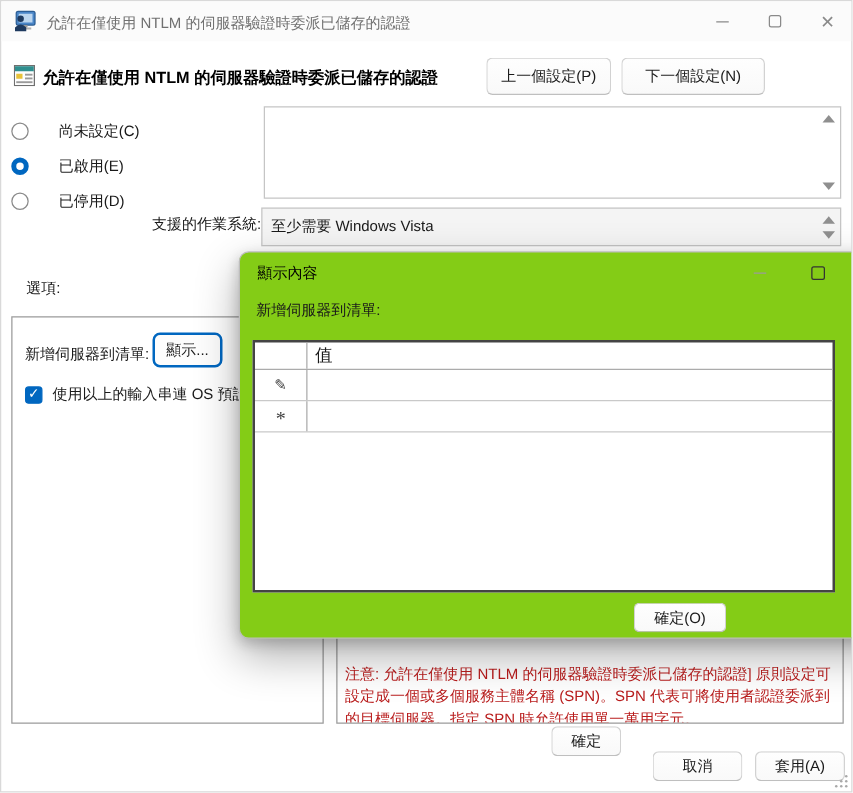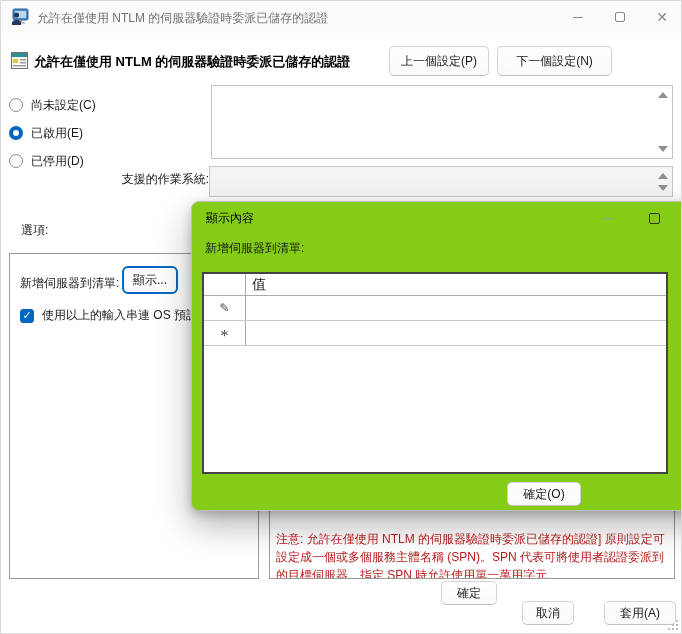--- a/index.html
+++ b/index.html
@@ -27,21 +27,21 @@
   .hdr-title { left:33px; top:52px; width:360px; font-weight:bold; font-size:13px; color:#000; }
   .btn {
     background:linear-gradient(#fefefe,#f9f9f9); border:1px solid #d2d2d2; border-bottom-color:#bfbfbf;
     border-radius:5px; font-size:12px; color:#1a1a1a;
     display:flex; align-items:center; justify-content:center; cursor:default;
   }
   .btn-prev { left:388px; top:45px; width:100px; height:30px; }
   .btn-next { left:496px; top:45px; width:115px; height:30px; }
 
   
-  .radio-row { left:8px; height:20px; display:flex; align-items:center; gap:8px; }
+  .radio-row { left:8px; height:20px; display:flex; align-items:center; gap:24px; }
   .radio-circle { width:14px; height:14px; border:1px solid #8a8a8a; border-radius:50%; background:#fff; flex:0 0 auto; }
   .radio-circle.checked { border:4.5px solid #0067c0; }
   .radio-label { font-size:12px; color:#1a1a1a; white-space:nowrap; }
 
   
   .lbl { font-size:12px; color:#1a1a1a; white-space:nowrap; }
   .comment-label { left:230px; top:87px; }
   .comment-box { left:210px; top:84px; width:462px; height:74px; background:#fff; border:1px solid #c5c5c5; }
   .supported-label { left:108px; top:170px; width:100px; text-align:right; }
   .supported-box { left:208px; top:165px; width:464px; height:31px; background:#f4f4f4; border:1px solid #c5c5c5; padding:6px 20px 0 7px; font-size:12px; color:#1a1a1a; }
@@ -58,21 +58,21 @@
   .checkbox { width:14px; height:14px; border-radius:3px; border:1px solid #8a8a8a; background:#fff; flex:0 0 auto;
               display:flex; align-items:center; justify-content:center; color:#fff; font-size:11px; line-height:1; }
   .checkbox.checked { background:#0067c0; border-color:#0067c0; }
 
   
   .help-box { left:268px; top:470px; width:406px; height:108px; border:1px solid #9a9a9a; background:#fff; overflow:hidden; }
   .help-text { position:absolute; left:6px; top:58px; width:392px; font-size:12px; line-height:18px; color:#b91c1c; }
 
   
   .btn-ok    { left:440px; top:580px; width:56px; height:24px; }
-  .btn-cancel{ left:521px; top:600px; width:52px; height:24px; }
+  .btn-cancel{ left:521px; top:600px; width:72px; height:24px; }
   .btn-apply { left:603px; top:600px; width:72px; height:24px; }
 
   .grip { width:10px; height:10px; }
   .grip i { position:absolute; width:2px; height:2px; background:#a9a9a9; border-radius:50%; }
   .grip i:nth-child(1){ right:0; bottom:0; } .grip i:nth-child(2){ right:0; bottom:4px; }
   .grip i:nth-child(3){ right:4px; bottom:0; } .grip i:nth-child(4){ right:0; bottom:8px; }
   .grip i:nth-child(5){ right:8px; bottom:0; } .grip i:nth-child(6){ right:4px; bottom:4px; }
   .parent-grip { right:3px; bottom:3px; }
 
   
@@ -155,20 +155,21 @@
   <span class="radio-label">已停用(D)</span>
 </div>
 
 <div class="abs lbl comment-label">註解:</div>
 <div class="abs comment-box">
   <span class="scroll-arrow-up" style="top:6px"></span>
   <span class="scroll-arrow-down" style="bottom:6px"></span>
 </div>
 <div class="abs lbl supported-label">支援的作業系統:</div>
 <div class="abs supported-box">
+  <span>至少需要 Windows Vista</span>
   <span class="scroll-arrow-up" style="top:6px"></span>
   <span class="scroll-arrow-down" style="bottom:5px"></span>
 </div>
 
 <div class="abs lbl options-label">選項:</div>
 <div class="abs options-box">
   <div class="lbl add-servers-label">新增伺服器到清單:</div>
   <div class="show-btn">顯示...</div>
   <div class="checkbox-row">
     <span class="checkbox checked" id="os-default-checkbox">✓</span>

